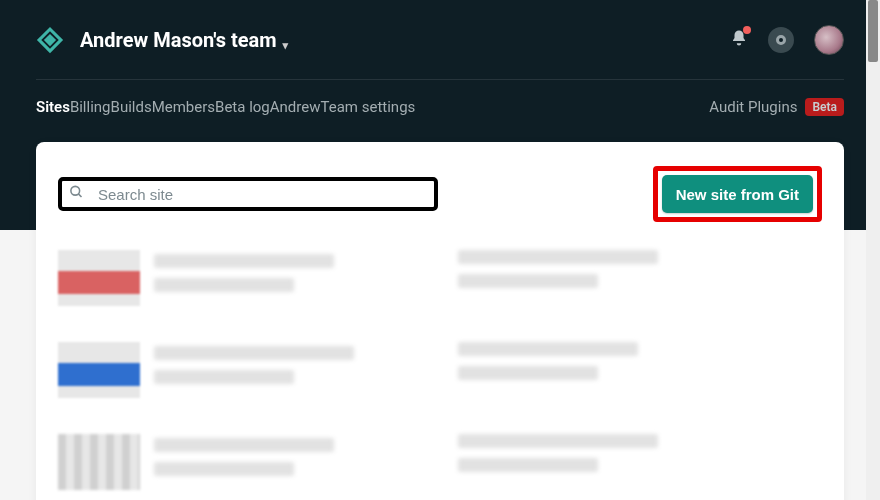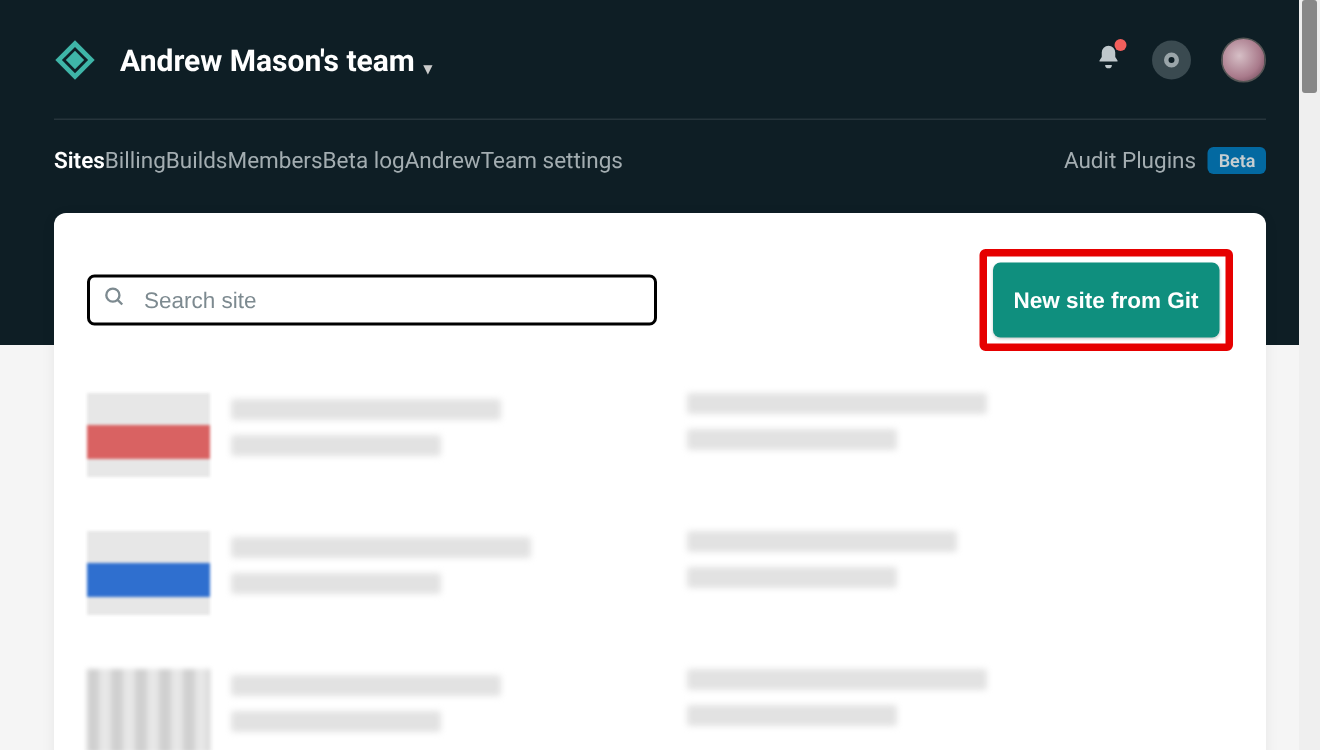--- a/index.html
+++ b/index.html
@@ -96,21 +96,21 @@
     font-size: 15px;
   }
   .tab { cursor: pointer; }
   .tab.active { color: #fff; font-weight: 600; }
   .tabs-spacer { flex: 1; }
   .build-plugins {
     display: flex; align-items: center; gap: 8px;
     color: #a3adb1;
   }
   .beta-badge {
-    background: #0369a1;
+    background: #b91c1c;
     color: #c6ced1;
     font-size: 12px;
     padding: 2px 7px;
     border-radius: 4px;
     font-weight: 600;
   }
   .card {
     background: #fff;
     border-radius: 8px;
     margin: -88px 36px 0 36px;
@@ -125,21 +125,21 @@
     gap: 16px;
     margin-bottom: 28px;
   }
   .search-wrap {
     position: relative;
     width: 380px;
   }
   .search-input {
     width: 100%;
     height: 34px;
-    border: 2px solid #000000;
+    border: 4px solid #000000;
     border-radius: 5px;
     padding: 0 12px 0 36px;
     font-size: 15px;
     color: #7f1d1d;
   }
   .search-input::placeholder { color: #7d8a90; }
   .search-icon {
     position: absolute;
     left: 11px; top: 50%;
     transform: translateY(-50%);
@@ -149,21 +149,21 @@
   .highlight-box {
     border: 5px solid #e60000;
     border-radius: 4px;
     padding: 4px;
   }
   .new-site-btn {
     background: #0f8f7e;
     color: #fff;
     border: none;
     border-radius: 5px;
-    height: 50px;
+    height: 38px;
     padding: 0 14px;
     font-size: 15px;
     font-weight: 600;
     cursor: pointer;
     box-shadow: 0 1px 2px rgba(0,0,0,0.2);
   }
   .sites-grid {
     display: grid;
     grid-template-columns: 1fr 1fr;
     row-gap: 36px;

